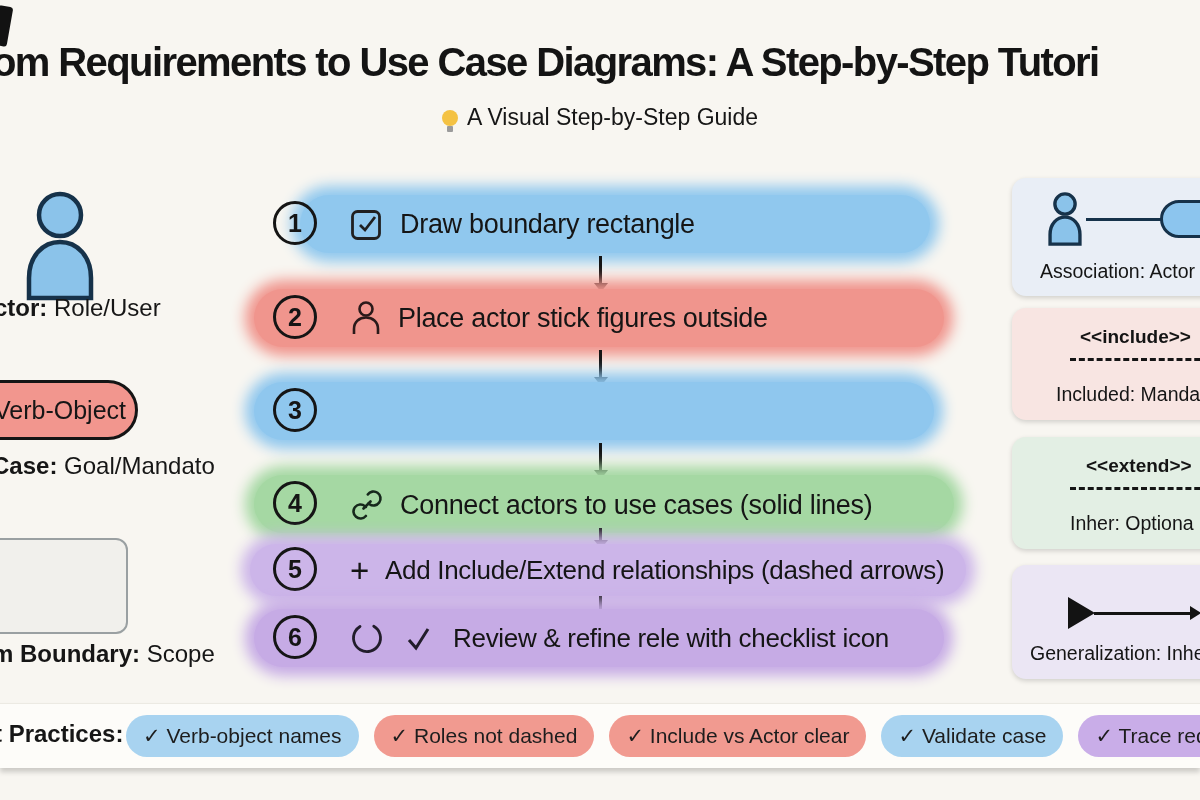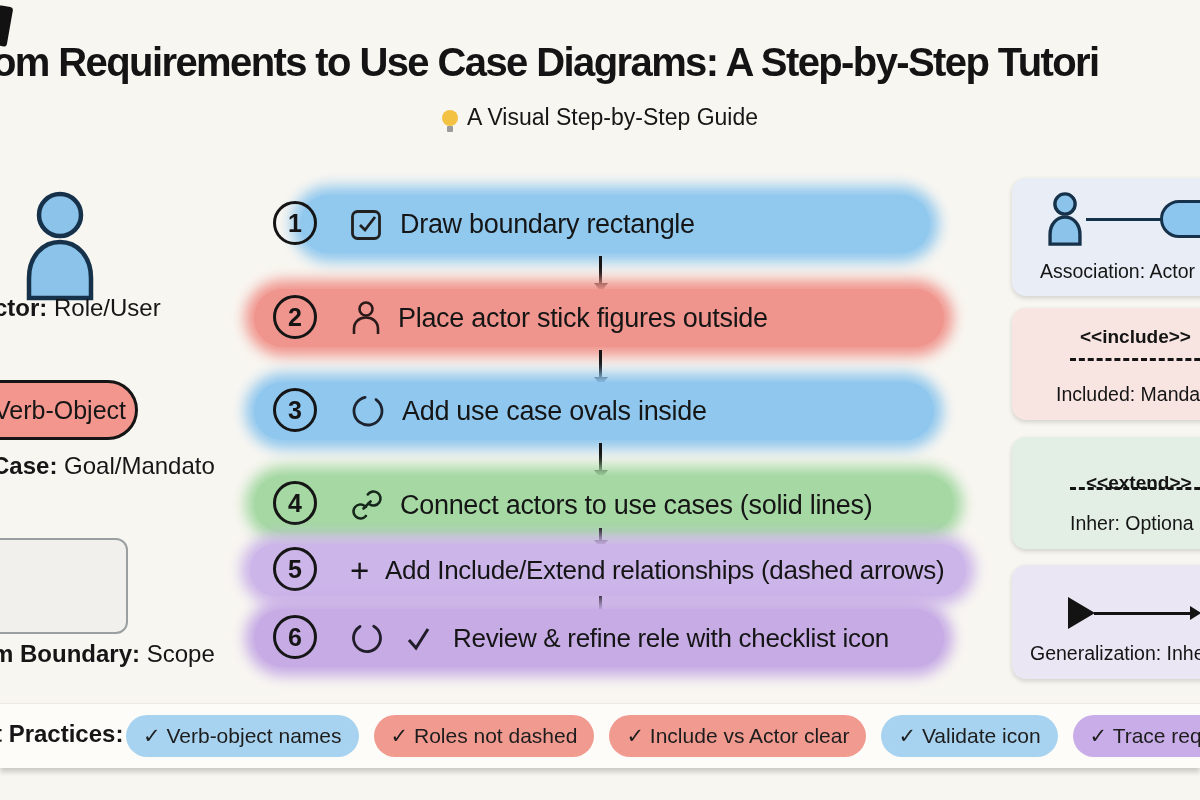--- a/index.html
+++ b/index.html
@@ -123,26 +123,20 @@
     <svg width="32" height="36" viewBox="0 0 32 36">
       <circle cx="16" cy="9" r="6.5" fill="none" stroke="#2b1a1a" stroke-width="2.6"></circle>
       <path d="M4 34 v-5 c0-7.5 5.5-11.5 12-11.5 s12 4 12 11.5 v5" fill="none" stroke="#2b1a1a" stroke-width="2.6"></path>
     </svg>
     <span>Place actor stick figures outside</span>
   </div>
   <div class="flow-arrow" style="top:350px;height:28px"></div>
 
   <div class="step-band" style="left: 254px; top: 382px; width: 680px; --bg: #8fc7ee;"></div>
   <div class="num-circle" style="left:273px;top:388px">3</div>
-  <div class="step-content" style="top:382px;height:58px">
-    <svg width="36" height="34" viewBox="0 0 36 34">
-      <circle cx="18" cy="17" r="14" fill="none" stroke="#1d2430" stroke-width="2.8" stroke-dasharray="76 12" transform="rotate(-55 18 17)" stroke-linecap="round"></circle>
-    </svg>
-    <span>Add use case ovals inside</span>
-  </div>
   <div class="flow-arrow" style="top:443px;height:28px"></div>
 
   <div class="step-band" style="left: 254px; top: 475px; width: 700px; --bg: #a5d8a3;"></div>
   <div class="num-circle" style="left:273px;top:481px">4</div>
   <div class="step-content" style="top:476px;height:58px">
     <svg width="34" height="34" viewBox="0 0 34 34">
       <circle cx="10.5" cy="23.5" r="7" fill="none" stroke="#16281c" stroke-width="2.6" stroke-dasharray="34 10" transform="rotate(40 10.5 23.5)" stroke-linecap="round"></circle>
       <circle cx="23.5" cy="10.5" r="7" fill="none" stroke="#16281c" stroke-width="2.6" stroke-dasharray="34 10" transform="rotate(215 23.5 10.5)" stroke-linecap="round"></circle>
       <path d="M13.5 20.5 L20.5 13.5" stroke="#16281c" stroke-width="2.6" stroke-linecap="round"></path>
     </svg>
@@ -184,39 +178,39 @@
 
   <div class="rel-card" style="top: 308px; height: 112px; --bg: #f8e5e2;">
     <div class="stereotype" style="left:68px;top:18px">&lt;&lt;include&gt;&gt;</div>
     <div class="dash-arrow" style="left:58px;top:50px;width:148px"></div>
     <div class="rel-label" style="left:44px;bottom:14px">
       <b>Included:</b><span> Mandato</span>
     </div>
   </div>
 
   <div class="rel-card" style="top: 437px; height: 112px; --bg: #e3efe4;">
-    <div class="stereotype" style="left:74px;top:35px">&lt;&lt;extend&gt;&gt;</div>
+    <div class="stereotype" style="left:74px;top:18px">&lt;&lt;extend&gt;&gt;</div>
     <div class="dash-arrow" style="left:58px;top:50px;width:148px"></div>
     <div class="rel-label" style="left:58px;bottom:14px">
       <b>Inher:</b><span> Optiona</span>
     </div>
   </div>
 
   <div class="rel-card" style="top: 565px; height: 114px; --bg: #ebe6f4;">
     <div class="gen-triangle" style="left:56px;top:32px"></div>
     <div class="gen-line" style="left:82px;top:46.5px;width:104px"></div>
     <div class="rel-label" style="left:18px;bottom:14px">
       <b>Generalization:</b><span> Inher</span>
     </div>
   </div>
 
   <div class="bp-bar">
     <div class="bp-label">t Practices:</div>
     <div class="bp-pills">
       <div class="bp-pill" style="--bg: #a8d3f0;">✓ Verb-object names</div>
       <div class="bp-pill" style="--bg: #f19a90;">✓ Roles not dashed</div>
       <div class="bp-pill" style="--bg: #f19a90;">✓ Include vs Actor clear</div>
-      <div class="bp-pill" style="--bg: #a8d3f0;">✓ Validate icon</div>
+      <div class="bp-pill" style="--bg: #a8d3f0;">✓ Validate case</div>
       <div class="bp-pill" style="--bg: #c9ade8;">✓ Trace requirem</div>
     </div>
   </div>
 
 </div>
 
 </body></html>

